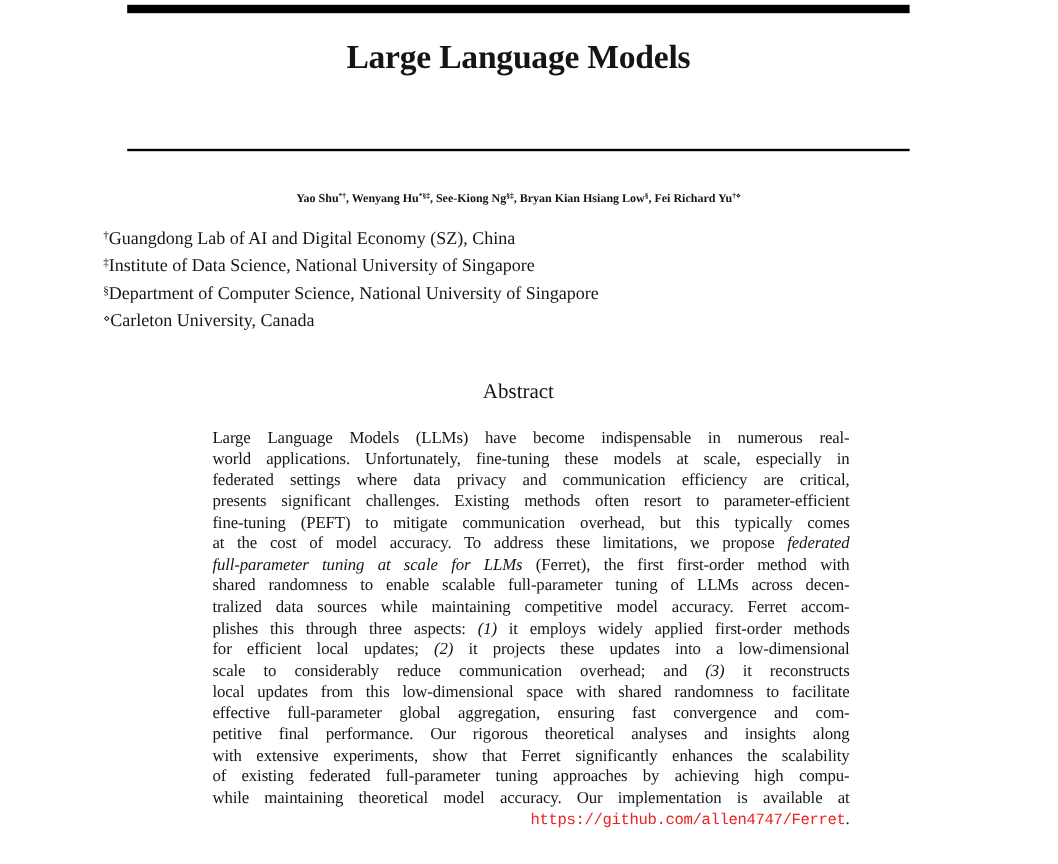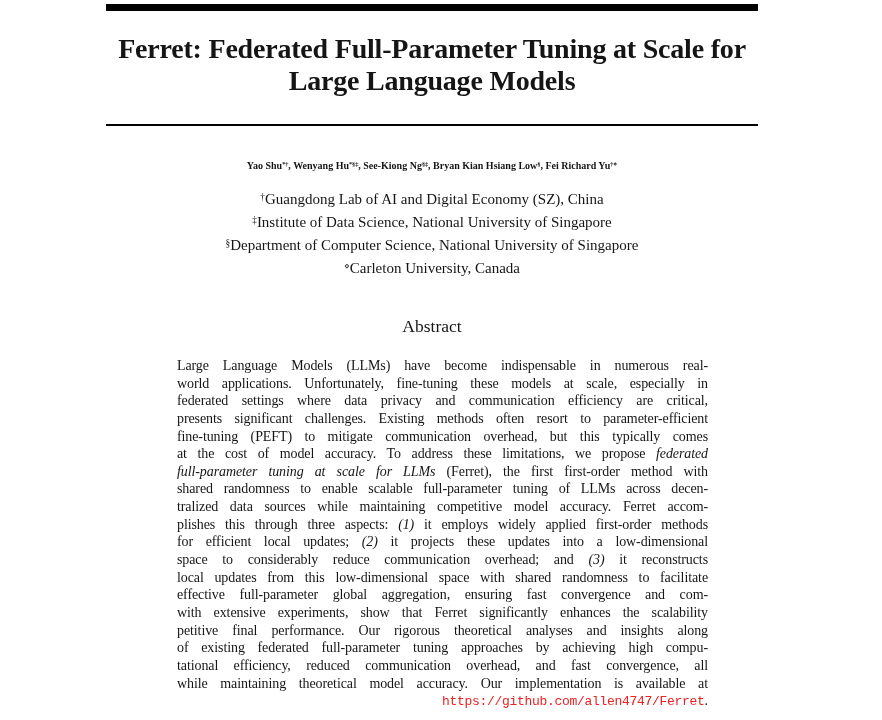--- a/index.html
+++ b/index.html
@@ -22,21 +22,21 @@
     position:absolute;left:86px;top:33px;width:692px;margin:0;
     text-align:center;font-size:28px;font-weight:bold;line-height:32px;
     letter-spacing:-0.2px;
   }
   .authors{
     position:absolute;left:86px;top:155px;width:692px;
     text-align:center;font-weight:bold;font-size:10px;line-height:22px;
   }
   .affiliations{
     position:absolute;left:86px;top:189px;width:692px;
-    text-align:center;font-size:15px;line-height:21px;
+    text-align:left;font-size:15px;line-height:21px;
   }
   .abs-heading{
     position:absolute;left:106px;top:316px;width:652px;
     text-align:center;font-size:17.5px;font-weight:normal;
   }
   .abs-body{
     position:absolute;left:177px;top:357px;width:531px;
     font-size:14px;line-height:17.65px;
     letter-spacing:-0.1px;word-spacing:-1px;
   }
@@ -59,21 +59,20 @@
     letter-spacing:-0.3px;word-spacing:0;
   }
 </style>
 </head>
 <body>
 
 <div class="page">
   <div class="rule top"></div>
 
   <h1 class="title">
-    <div>Ferret: Federated Full-Parameter Tuning at Scale for</div>
     <div>Large Language Models</div>
   </h1>
 
   <div class="rule mid"></div>
 
   <div class="authors"><span>Yao Shu</span><span class="sup">*†</span><span>, Wenyang Hu</span><span class="sup">*§‡</span><span>, See-Kiong Ng</span><span class="sup">§‡</span><span>, Bryan Kian Hsiang Low</span><span class="sup">§</span><span>, Fei Richard Yu</span><span class="sup">†⋄</span></div>
 
   <div class="affiliations">
       <div class=""><span class="sup">†</span><span>Guangdong Lab of AI and Digital Economy (SZ), China</span></div>
       <div class=""><span class="sup">‡</span><span>Institute of Data Science, National University of Singapore</span></div>
@@ -88,23 +87,22 @@
       <div class="abs-line"><span>world applications. Unfortunately, fine-tuning these models at scale, especially in</span></div>
       <div class="abs-line"><span>federated settings where data privacy and communication efficiency are critical,</span></div>
       <div class="abs-line"><span>presents significant challenges. Existing methods often resort to parameter-efficient</span></div>
       <div class="abs-line"><span>fine-tuning (PEFT) to mitigate communication overhead, but this typically comes</span></div>
       <div class="abs-line"><span>at the cost of model accuracy. To address these limitations, we propose </span><span class="it">federated</span></div>
       <div class="abs-line"><span class="it">full-parameter tuning at scale for LLMs</span><span> (Ferret), the first first-order method with</span></div>
       <div class="abs-line"><span>shared randomness to enable scalable full-parameter tuning of LLMs across decen-</span></div>
       <div class="abs-line"><span>tralized data sources while maintaining competitive model accuracy. Ferret accom-</span></div>
       <div class="abs-line"><span>plishes this through three aspects: </span><span class="it">(1)</span><span> it employs widely applied first-order methods</span></div>
       <div class="abs-line"><span>for efficient local updates; </span><span class="it">(2)</span><span> it projects these updates into a low-dimensional</span></div>
-      <div class="abs-line"><span>space to considerably reduce communication overhead; and </span><span class="it">(3)</span><span> it reconstructs</span></div>
+      <div class="abs-line"><span>scale to considerably reduce communication overhead; and </span><span class="it">(3)</span><span> it reconstructs</span></div>
       <div class="abs-line"><span>local updates from this low-dimensional space with shared randomness to facilitate</span></div>
       <div class="abs-line"><span>effective full-parameter global aggregation, ensuring fast convergence and com-</span></div>
+      <div class="abs-line"><span>petitive final performance. Our rigorous theoretical analyses and insights along</span></div>
       <div class="abs-line"><span>with extensive experiments, show that Ferret significantly enhances the scalability</span></div>
-      <div class="abs-line"><span>petitive final performance. Our rigorous theoretical analyses and insights along</span></div>
       <div class="abs-line"><span>of existing federated full-parameter tuning approaches by achieving high compu-</span></div>
-      <div class="abs-line"><span>tational efficiency, reduced communication overhead, and fast convergence, all</span></div>
       <div class="abs-line"><span>while maintaining theoretical model accuracy. Our implementation is available at</span></div>
       <div class="abs-line no-just"><span class="url">https://github.com/allen4747/Ferret</span><span>.</span></div>
     </div>
 </div>
 
 </body></html>

